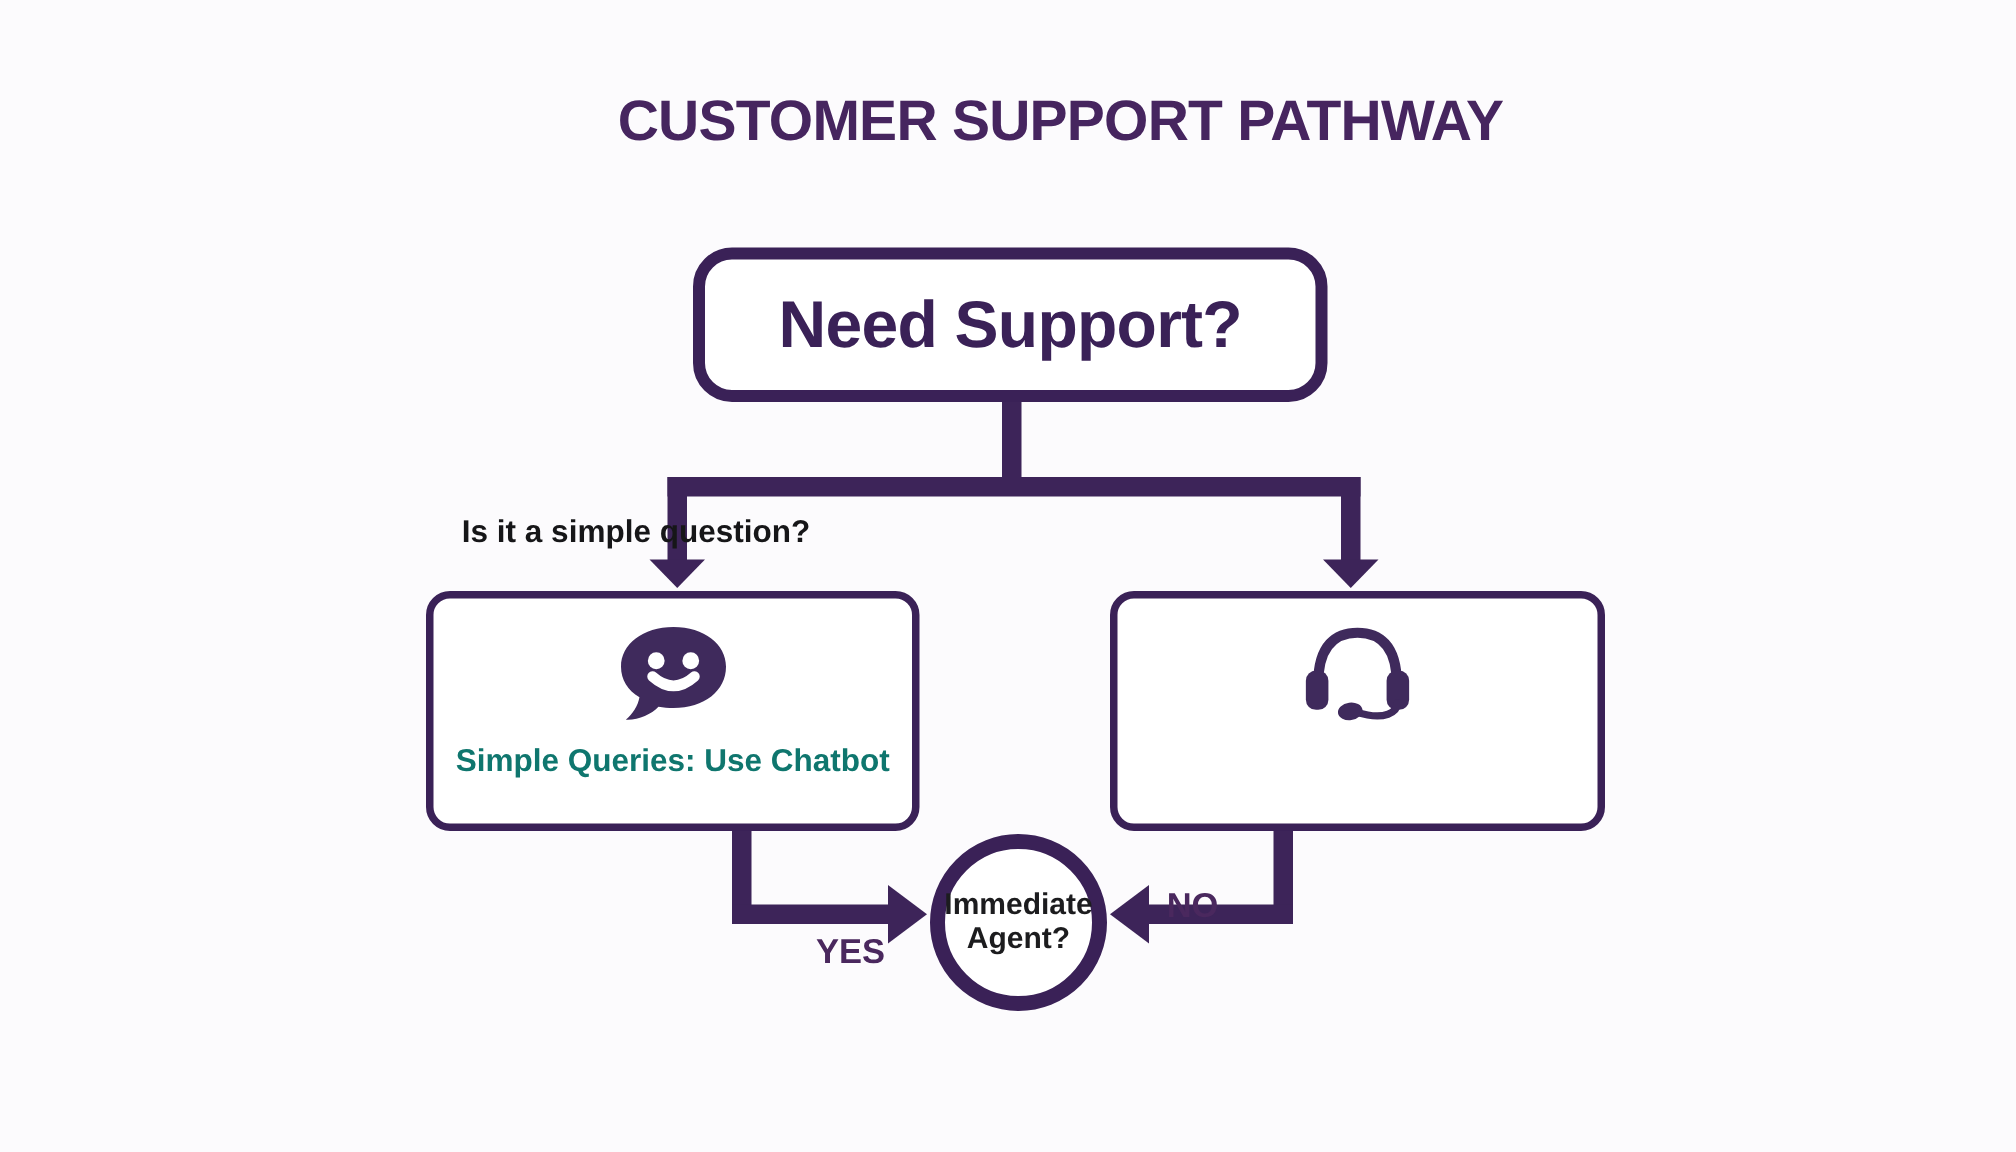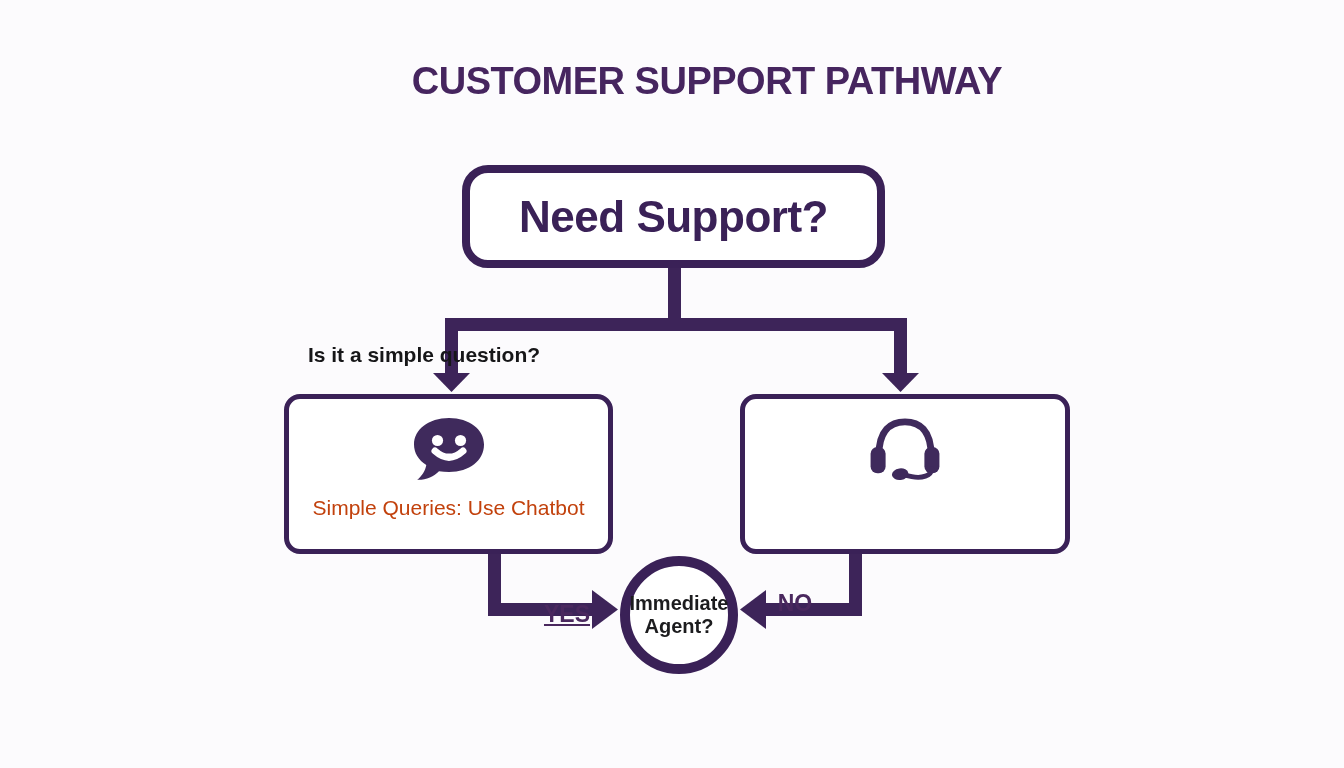--- a/index.html
+++ b/index.html
@@ -31,34 +31,34 @@
   .q-right{left:901px;}
   .option-node{
     top:394px;height:160px;flex-direction:column;
     border:5px solid #3a2157;border-radius:16px;z-index:2;
     justify-content:flex-start;
   }
   .opt-left{left:284px;width:329px;}
   .opt-right{left:740px;width:330px;}
   .node-icon{margin-top:16px;height:68px;display:flex;align-items:center;justify-content:center;}
   .node-label{
-    margin-top:13px;font-size:21px;font-weight:normal;color:#c2410c;
+    margin-top:13px;font-size:21px;font-weight:bold;color:#0f766e;
     text-align:center;white-space:nowrap;
   }
   .terminal-node{
     left:620px;top:556px;width:118px;height:118px;
     border:10px solid #3a2157;border-radius:50%;
     flex-direction:column;z-index:2;
   }
   .terminal-line{font-size:20px;font-weight:bold;color:#1c1c1e;line-height:1.16;text-align:left;}
   .edge-label{
     position:absolute;transform:translateX(-50%);
     font-size:23px;font-weight:bold;color:#4a285e;z-index:3;
   }
-  .edge-yes{left:567px;top:601px;text-decoration:underline;}
+  .edge-yes{left:567px;top:621px;}
   .edge-no{left:795px;top:590px;}
 </style>
 </head>
 <body>
 
 <div class="canvas">
 
   <svg class="connector-layer" viewBox="0 0 1344 768" xmlns="http://www.w3.org/2000/svg">
     <g fill="#3d2459">
 

